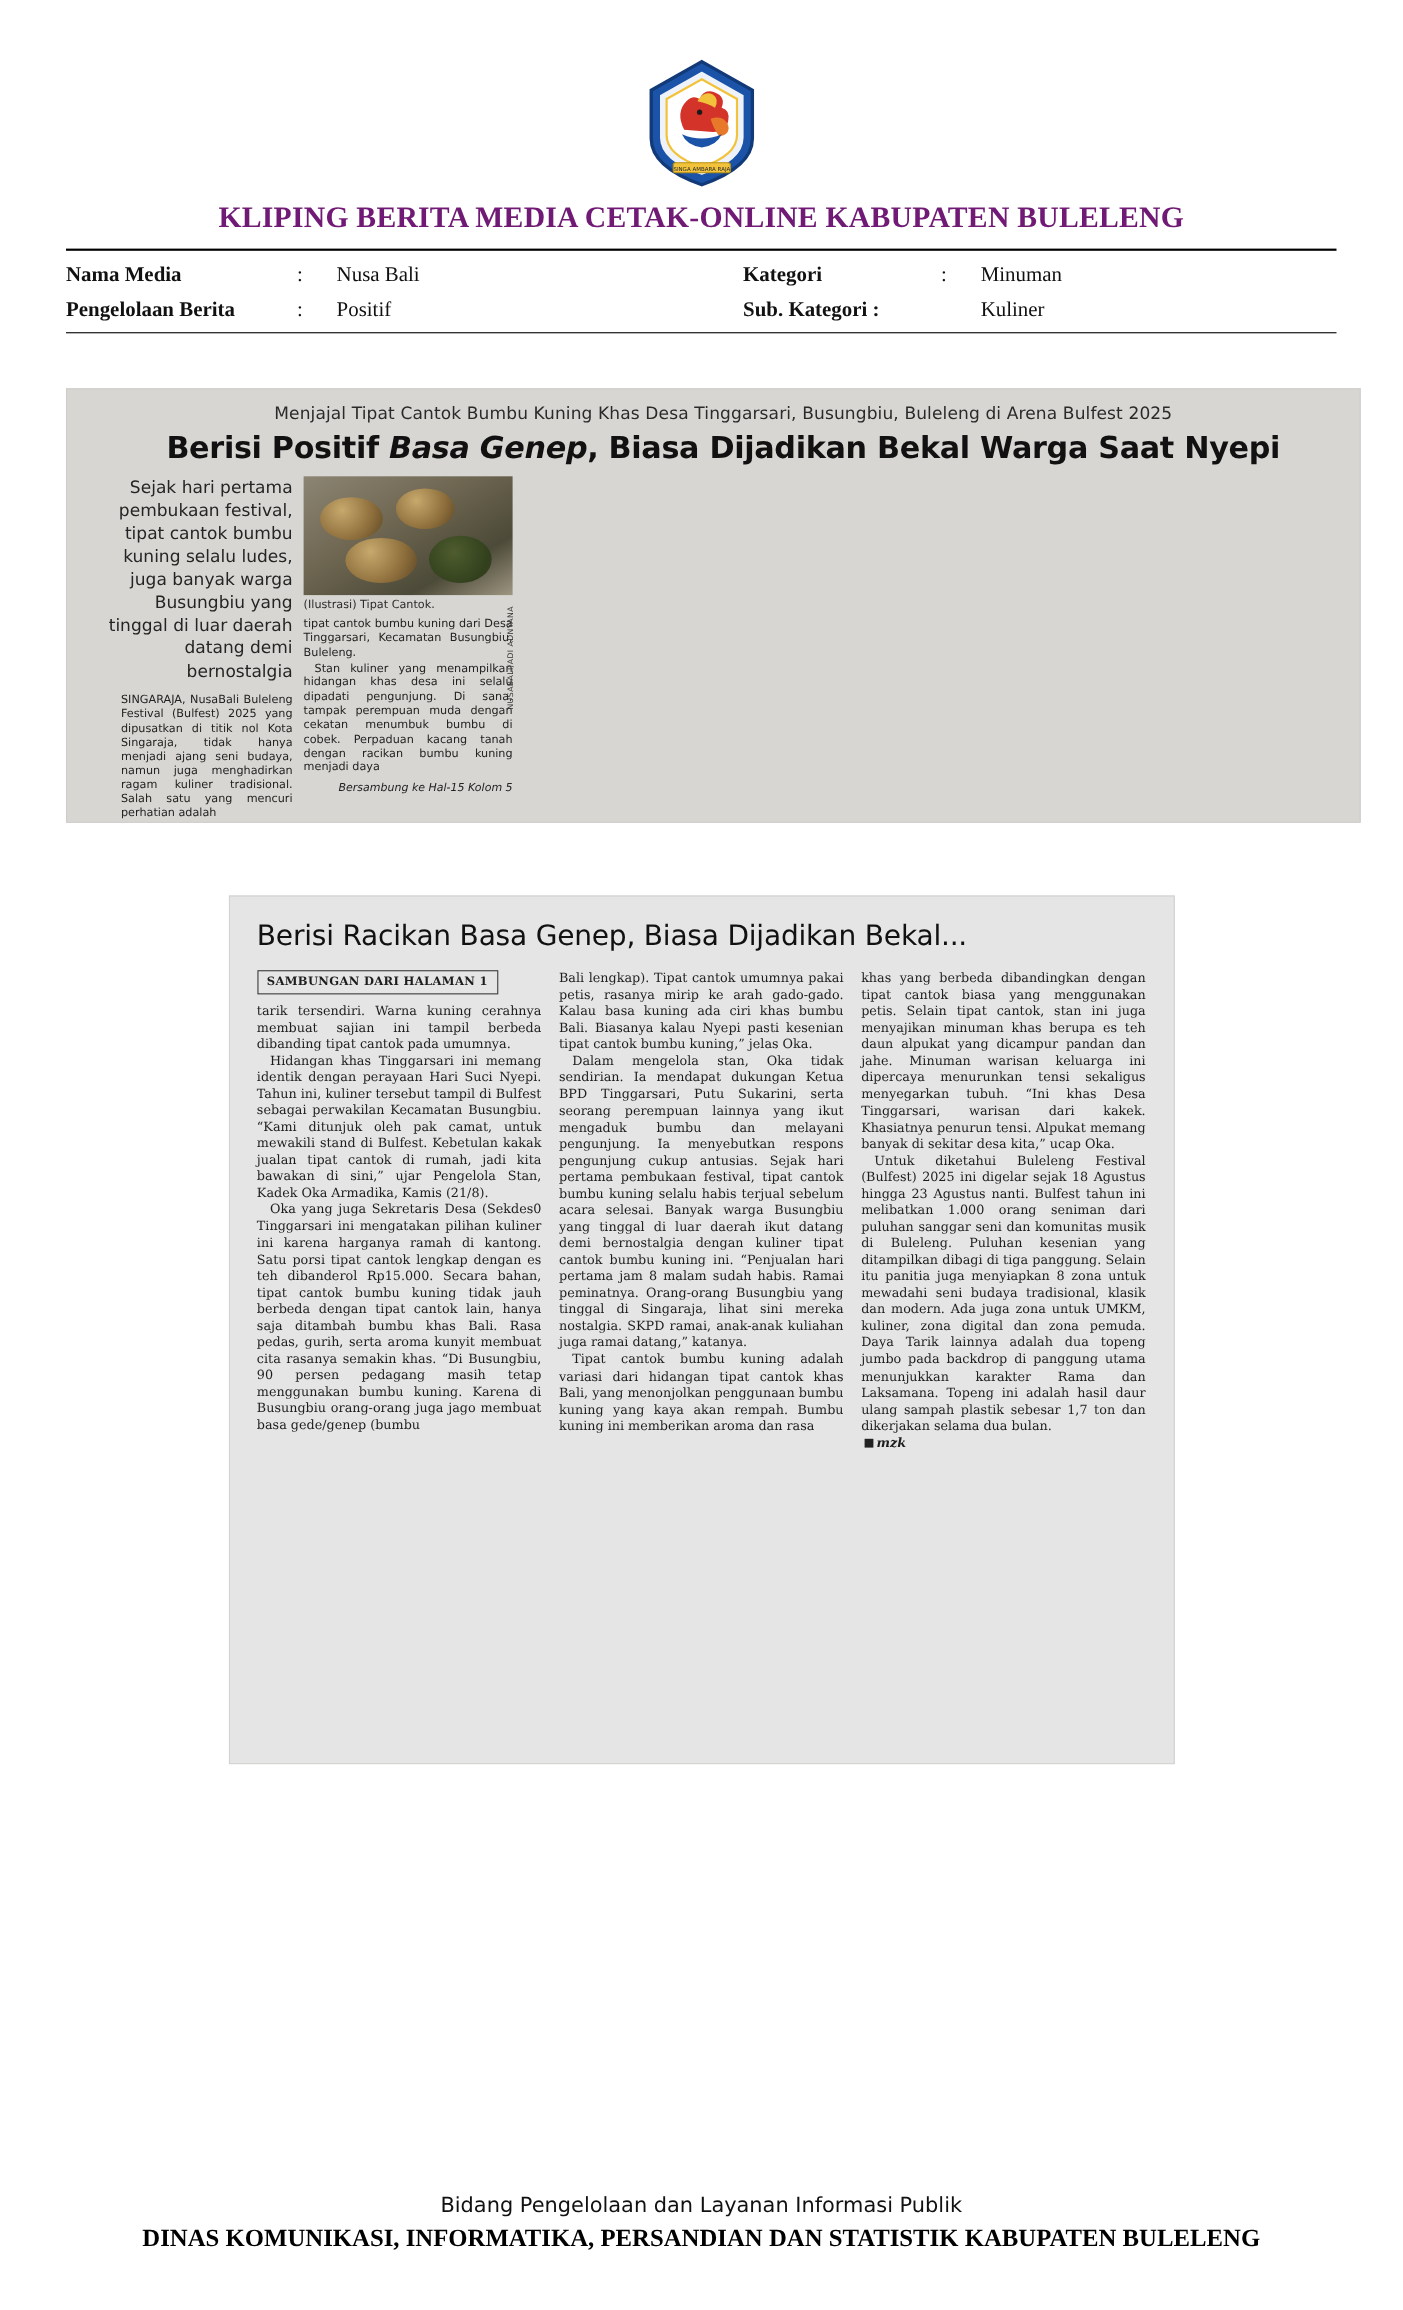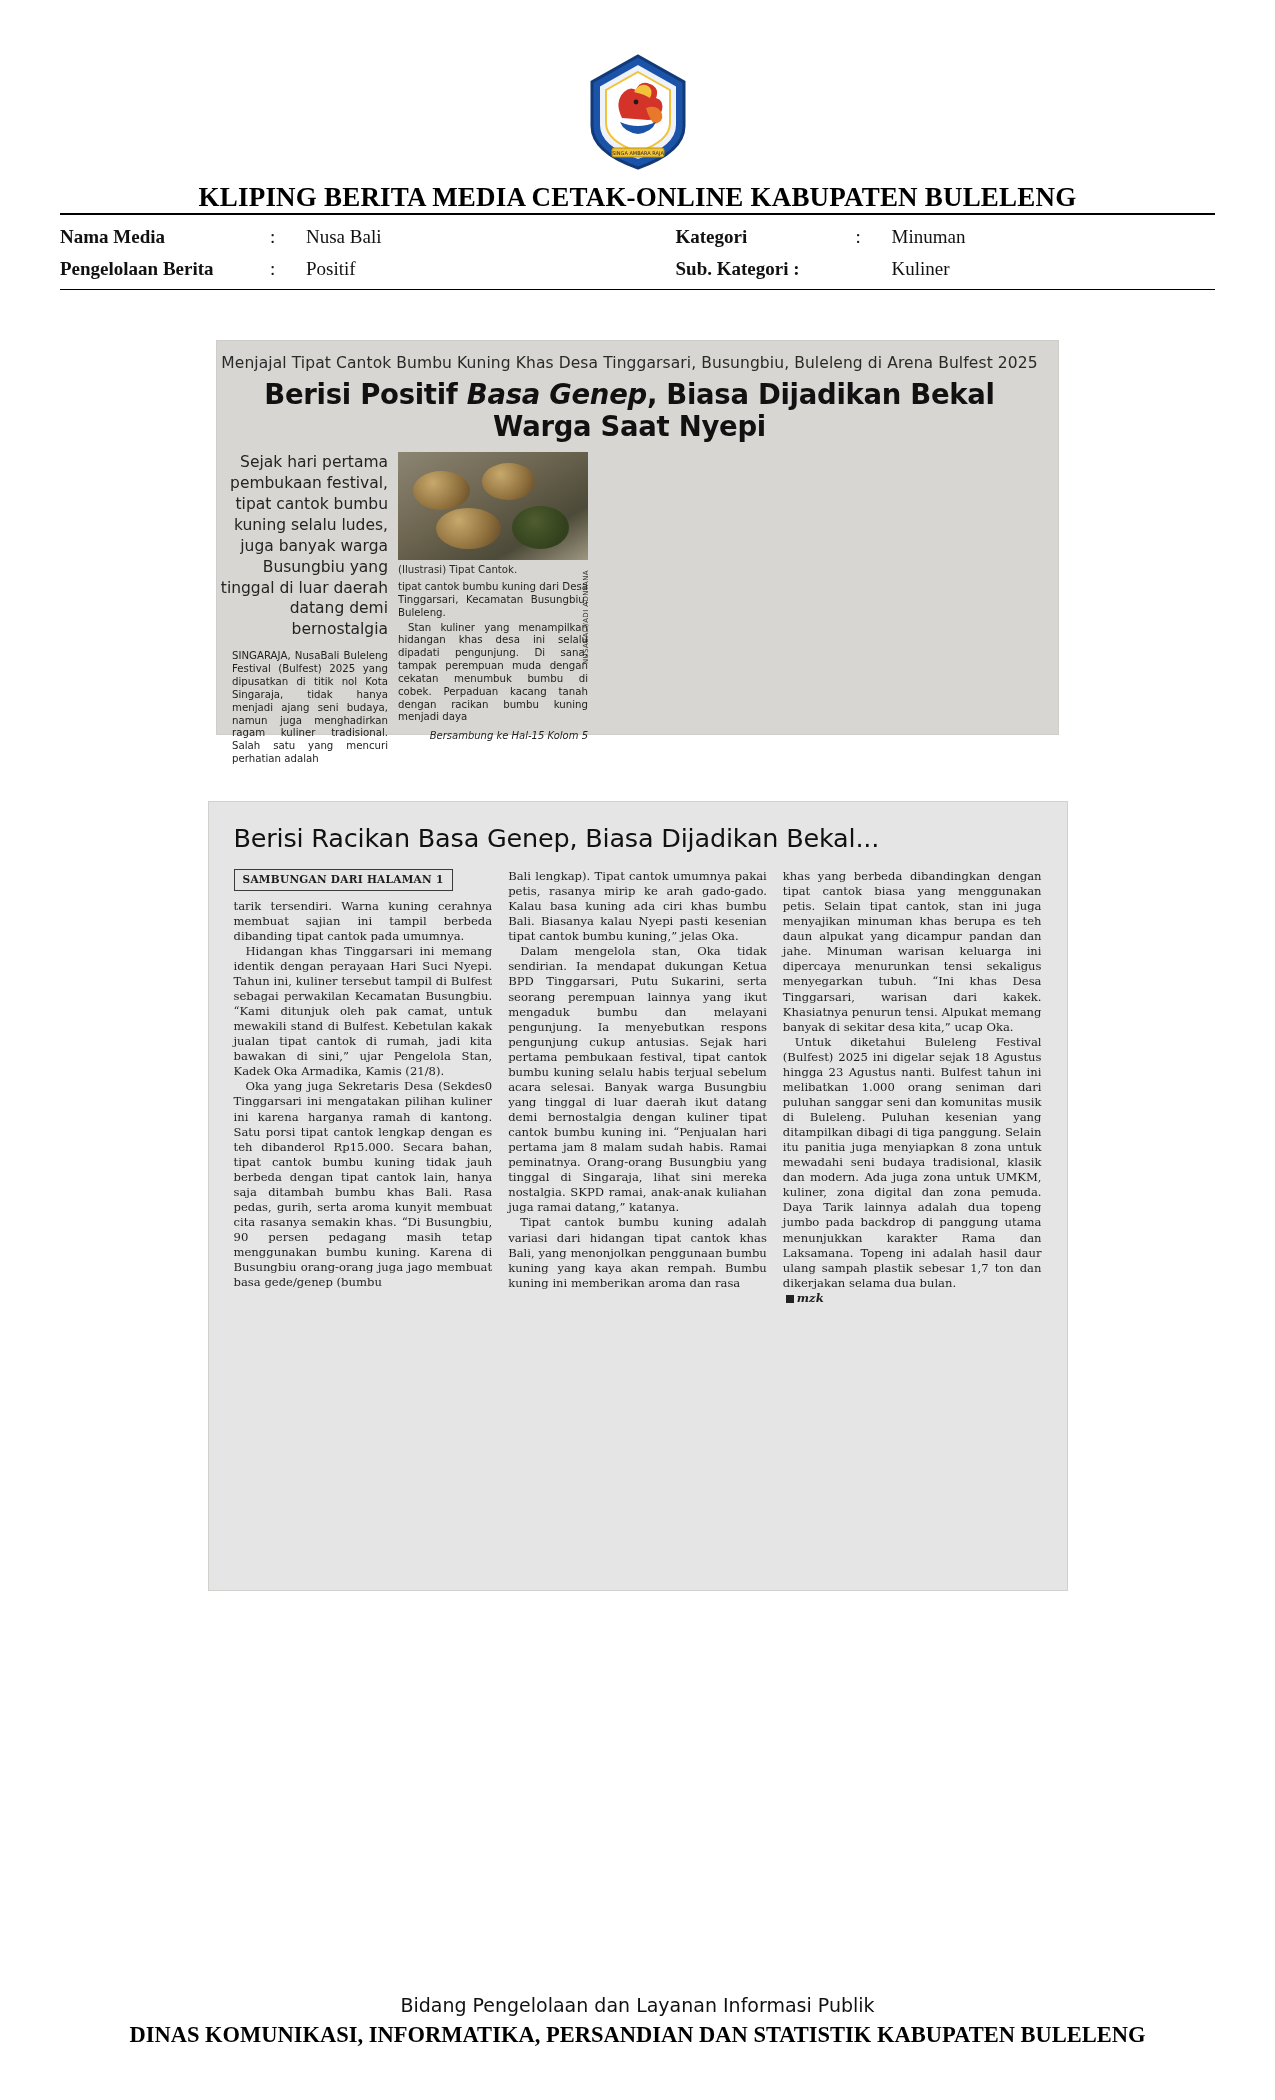--- a/index.html
+++ b/index.html
@@ -37,22 +37,22 @@
     position: relative;
   }
 
   
   .doc-title {
     text-align: center;
     font-family: "Liberation Serif", serif;
     font-weight: bold;
     font-size: 27px;
     letter-spacing: 0.2px;
-    color: #000000;
-    padding-bottom: 0;
+    color: #701a75;
+    padding-bottom: 13px;
   }
   .rule {
     border-top: 2px solid #000;
     width: 100%;
   }
   .rule.thin { border-top: 1.5px solid #000; }
 
   
   .meta {
     width: 100%;
@@ -80,25 +80,25 @@
     font-weight: bold;
     white-space: nowrap;
     width: 180px;
     padding-left: 40px;
   }
   .meta .val2 { padding-left: 14px; }
 
   
   .clip1 {
     margin: 50px auto 0 auto;
-    width: 843px;
+    width: 1177px;
     height: 395px;
     background: #d8d6d2;
     box-sizing: border-box;
-    padding: 14px 18px 10px 2px;
+    padding: 14px 18px 10px 36px;
     position: relative;
     font-family: "DejaVu Sans", sans-serif;
     color: #1b1b1b;
     box-shadow: 0 0 0 1px #cfcdc9 inset;
   }
   .clip1 .kicker {
     text-align: center;
     font-size: 15.5px;
     letter-spacing: 0.1px;
     color: #2a2a2a;

